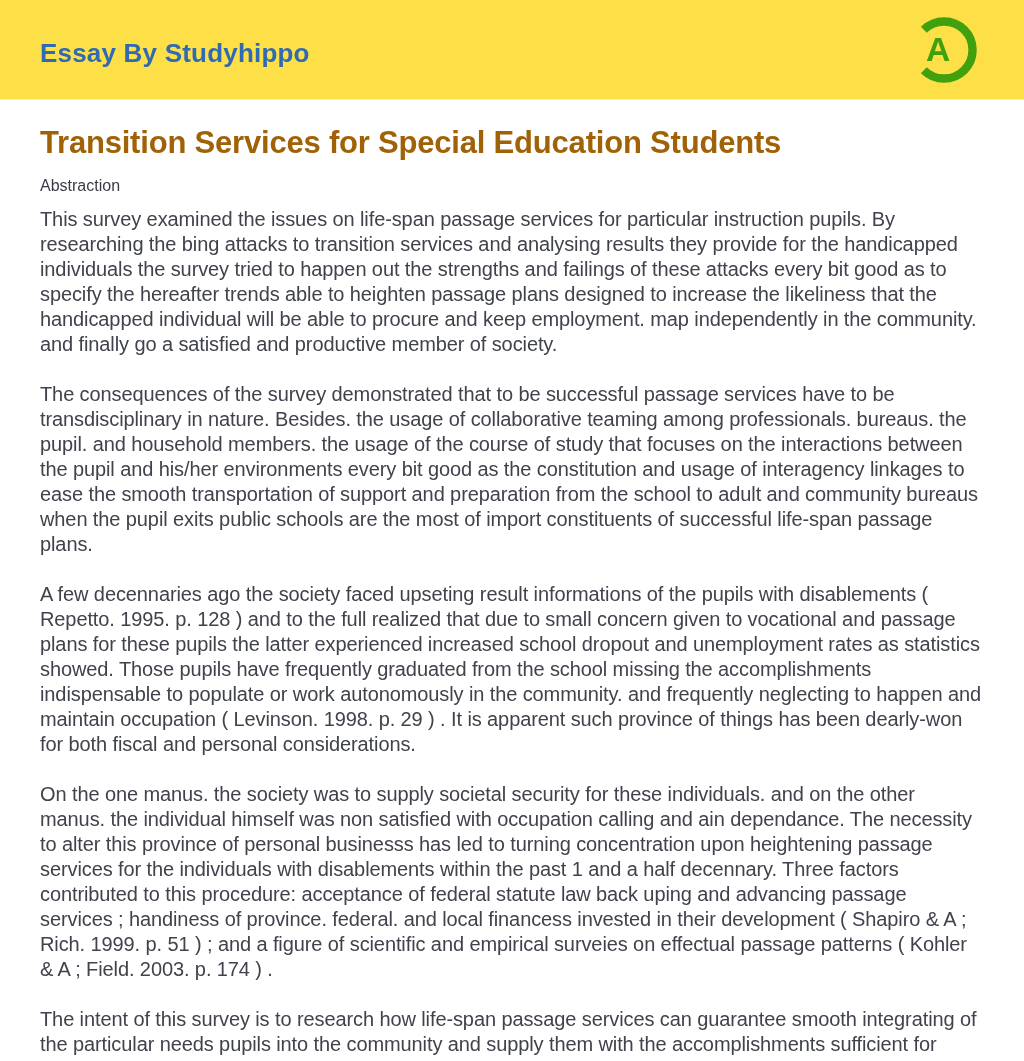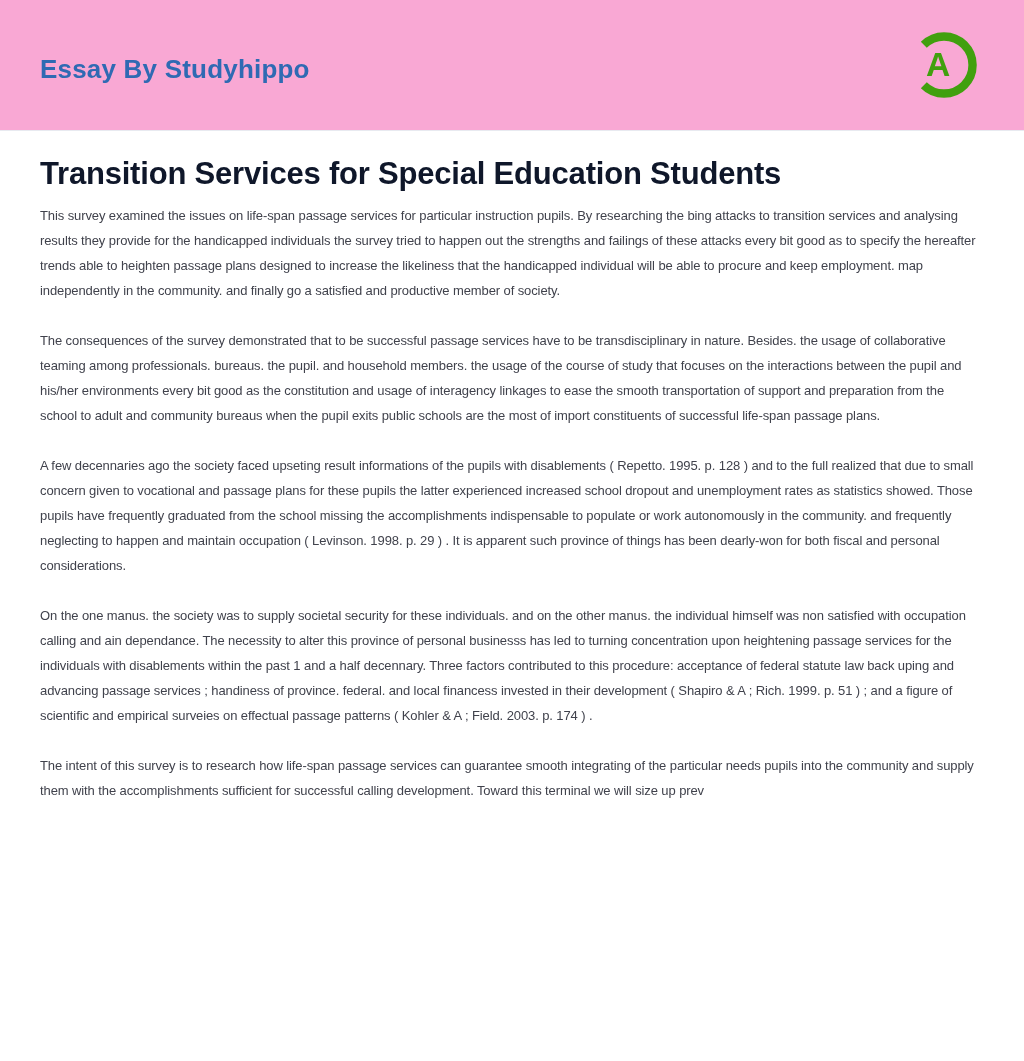--- a/index.html
+++ b/index.html
@@ -6,22 +6,22 @@
   html, body { width: 1024px; }
   body {
     width: 1024px;
     height: 1061px;
     background: #ffffff;
     font-family: "Liberation Sans", sans-serif;
     overflow: hidden;
   }
   .site-header {
     width: 100%;
-    height: 131px;
-    background: #f9a8d4;
+    height: 100px;
+    background: #fde047;
     border-bottom: 1px solid #e8eaf0;
     padding: 0 38px 0 40px;
     display: flex;
     align-items: center;
     justify-content: space-between;
   }
   .header-left { display: flex; flex-direction: column; gap: 10px; padding-top: 8px; }
   .site-title {
     color: #2f6ab3;
     font-size: 26px;
@@ -39,36 +39,36 @@
     height: 88px;
     flex: 0 0 auto;
     display: flex;
     align-items: center;
     justify-content: center;
   }
   .content {
     padding: 26px 40px 0 40px;
   }
   .article-title {
-    color: #0f172a;
+    color: #a16207;
     font-size: 31px;
     line-height: 34px;
     font-weight: 800;
     letter-spacing: -0.2px;
     max-width: 840px;
   }
   .article-subtitle {
     margin-top: 17px;
     color: #3a3b45;
     font-size: 16px;
   }
   .article-body { margin-top: 12px; }
   .article-body p {
     color: #40424c;
-    font-size: 13px;
+    font-size: 20px;
     line-height: 25px;
     letter-spacing: -0.1px;
     margin-top: 12px;
     margin-bottom: 25px;
     max-width: 946px;
   }
 </style>
 </head>
 <body>
 
@@ -80,20 +80,21 @@
     <svg width="84" height="88" viewBox="0 0 100 100" aria-hidden="true">
 
       <path d="M 25.96 25.96 A 34 34 0 1 1 25.96 74.04" fill="none" stroke="#41a00e" stroke-width="10" stroke-linecap="butt"></path>
       <text x="43" y="63" text-anchor="middle" font-family="Liberation Sans, sans-serif" font-size="40" font-weight="bold" fill="#41a00e">A</text>
     </svg>
   </div>
 </header>
 
 <main class="content">
   <h1 class="article-title">Transition Services for Special Education Students</h1>
+  <div class="article-subtitle">Abstraction</div>
   <div class="article-body">
     <p>This survey examined the issues on life-span passage services for particular instruction pupils. By researching the bing attacks to transition services and analysing results they provide for the handicapped individuals the survey tried to happen out the strengths and failings of these attacks every bit good as to specify the hereafter trends able to heighten passage plans designed to increase the likeliness that the handicapped individual will be able to procure and keep employment. map independently in the community. and finally go a satisfied and productive member of society.</p>
     <p>The consequences of the survey demonstrated that to be successful passage services have to be transdisciplinary in nature. Besides. the usage of collaborative teaming among professionals. bureaus. the pupil. and household members. the usage of the course of study that focuses on the interactions between the pupil and his/her environments every bit good as the constitution and usage of interagency linkages to ease the smooth transportation of support and preparation from the school to adult and community bureaus when the pupil exits public schools are the most of import constituents of successful life-span passage plans.</p>
     <p>A few decennaries ago the society faced upseting result informations of the pupils with disablements ( Repetto. 1995. p. 128 ) and to the full realized that due to small concern given to vocational and passage plans for these pupils the latter experienced increased school dropout and unemployment rates as statistics showed. Those pupils have frequently graduated from the school missing the accomplishments indispensable to populate or work autonomously in the community. and frequently neglecting to happen and maintain occupation ( Levinson. 1998. p. 29 ) . It is apparent such province of things has been dearly-won for both fiscal and personal considerations.</p>
     <p>On the one manus. the society was to supply societal security for these individuals. and on the other manus. the individual himself was non satisfied with occupation calling and ain dependance. The necessity to alter this province of personal businesss has led to turning concentration upon heightening passage services for the individuals with disablements within the past 1 and a half decennary. Three factors contributed to this procedure: acceptance of federal statute law back uping and advancing passage services ; handiness of province. federal. and local financess invested in their development ( Shapiro &amp; A ; Rich. 1999. p. 51 ) ; and a figure of scientific and empirical surveies on effectual passage patterns ( Kohler &amp; A ; Field. 2003. p. 174 ) .</p>
     <p>The intent of this survey is to research how life-span passage services can guarantee smooth integrating of the particular needs pupils into the community and supply them with the accomplishments sufficient for successful calling development. Toward this terminal we will size up prev</p>
   </div>
 </main>
 
 </body></html>

